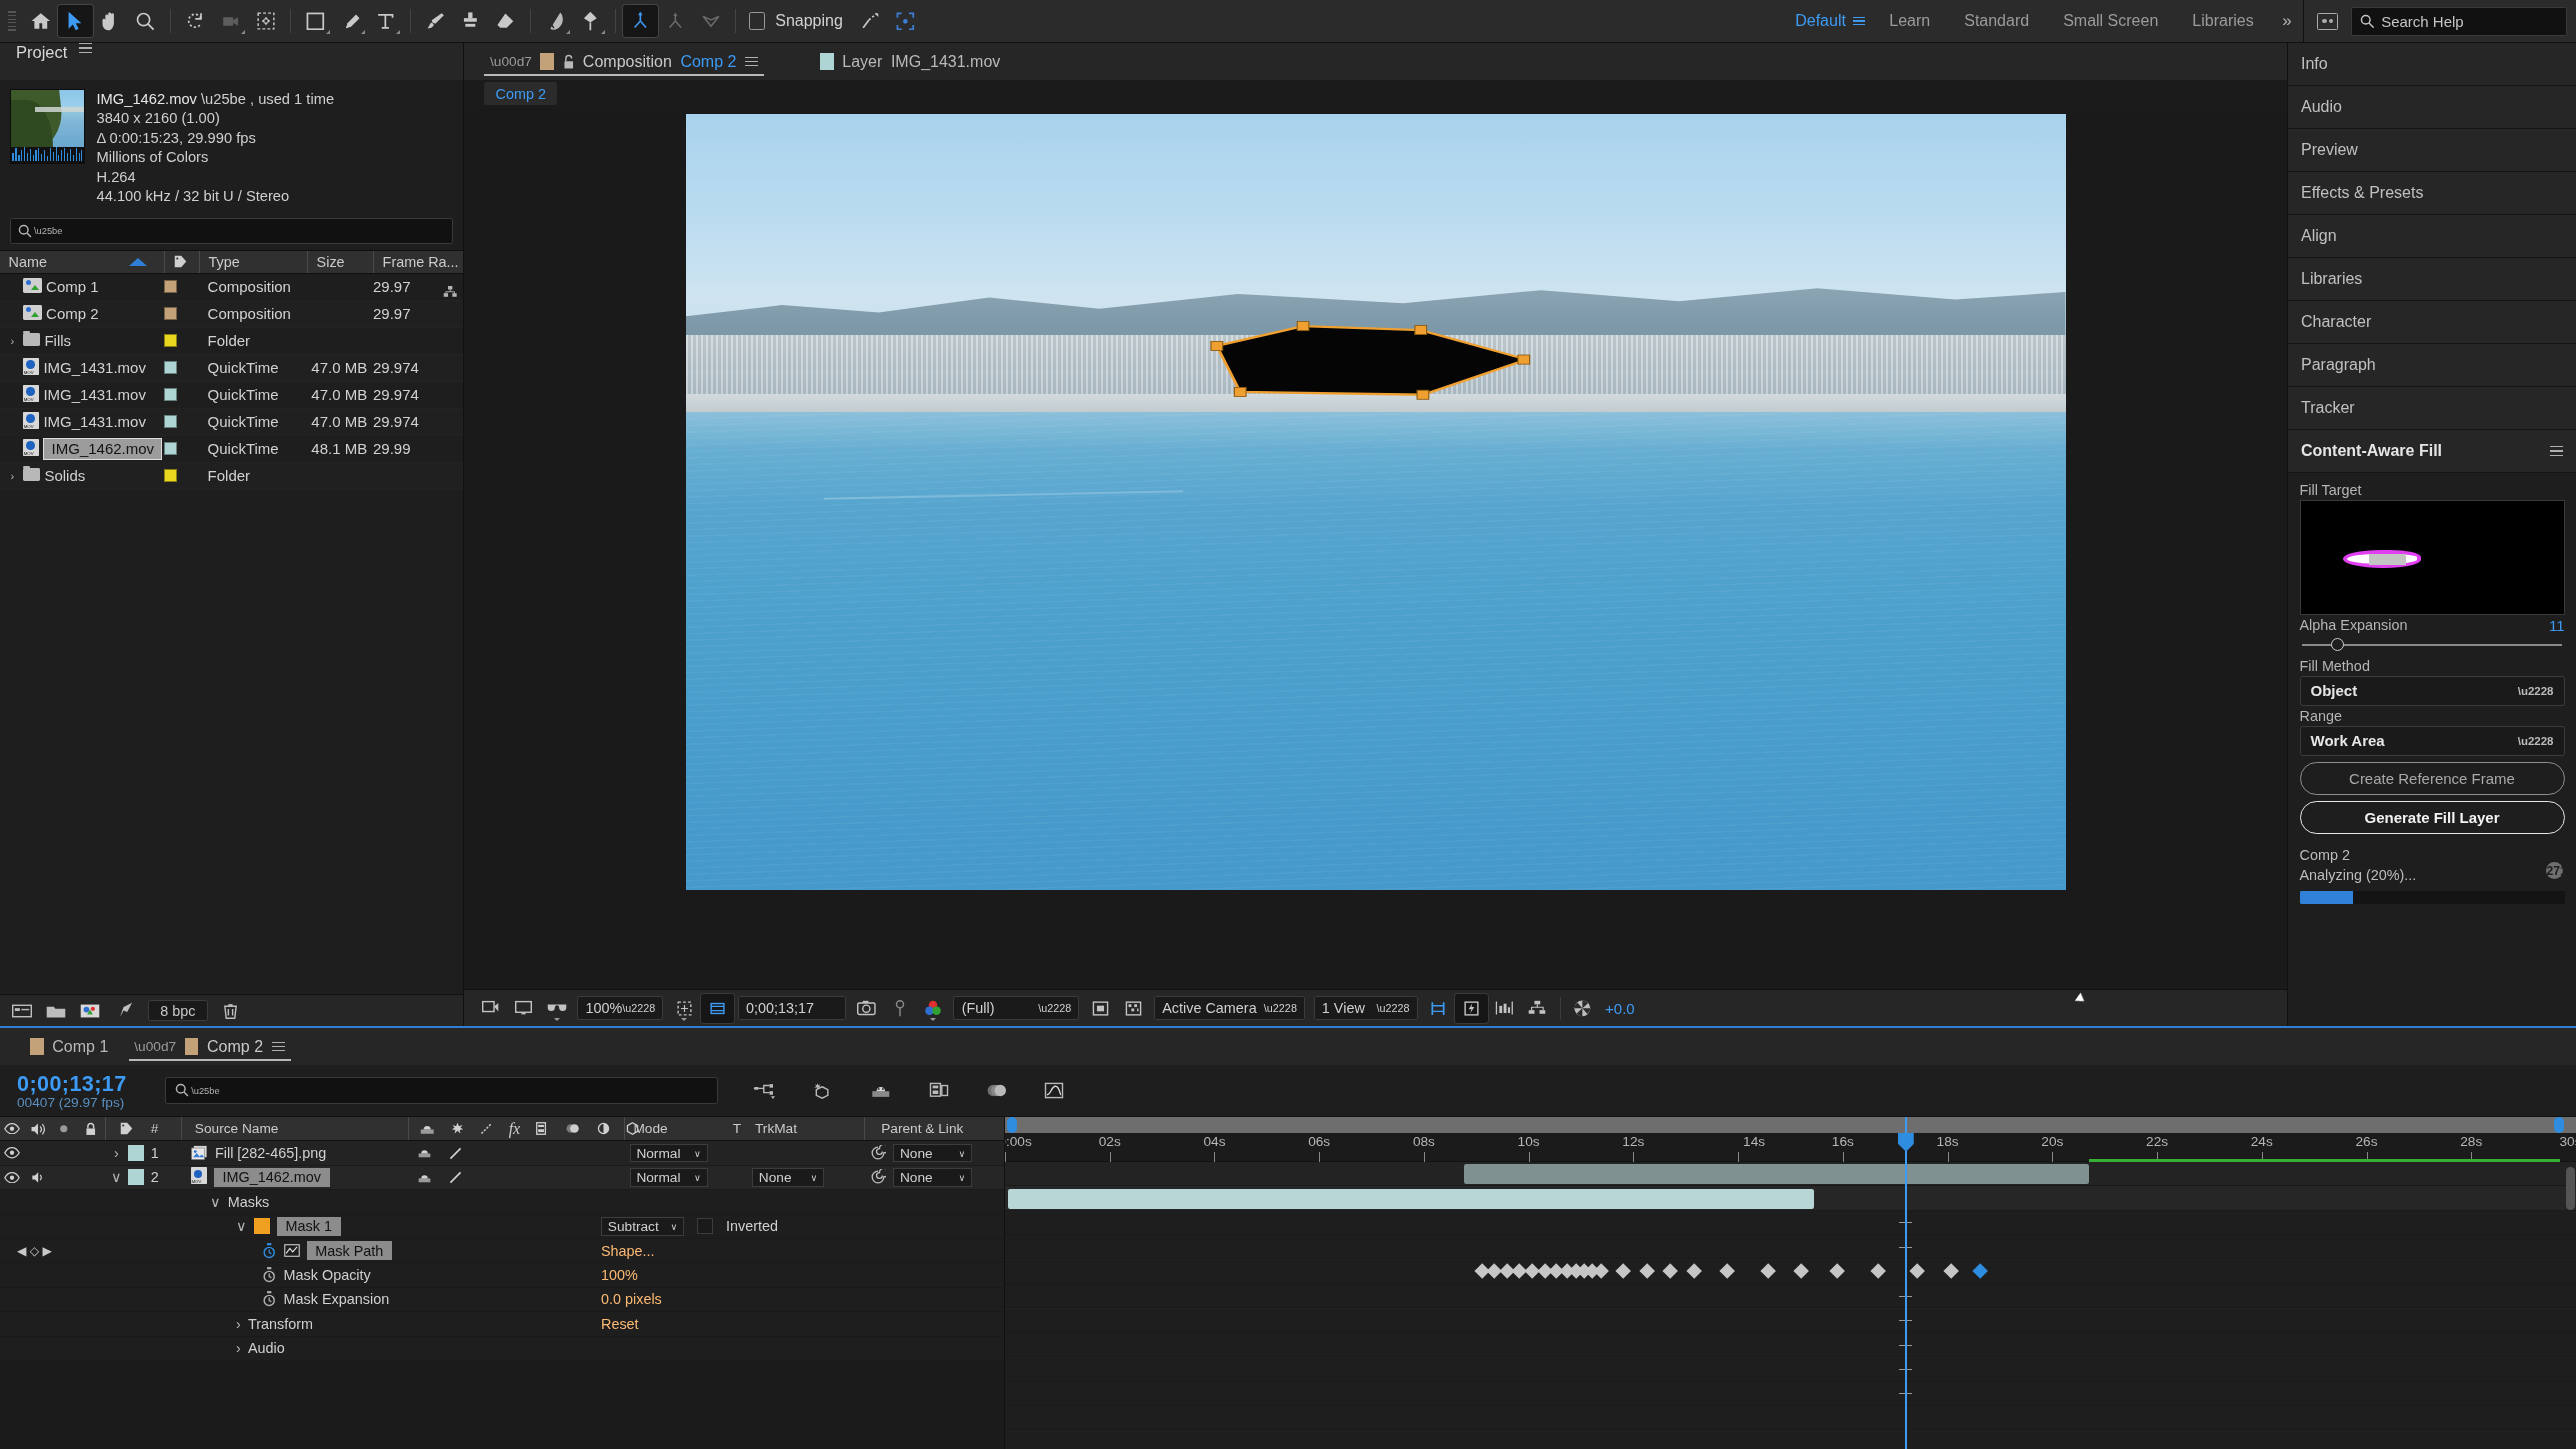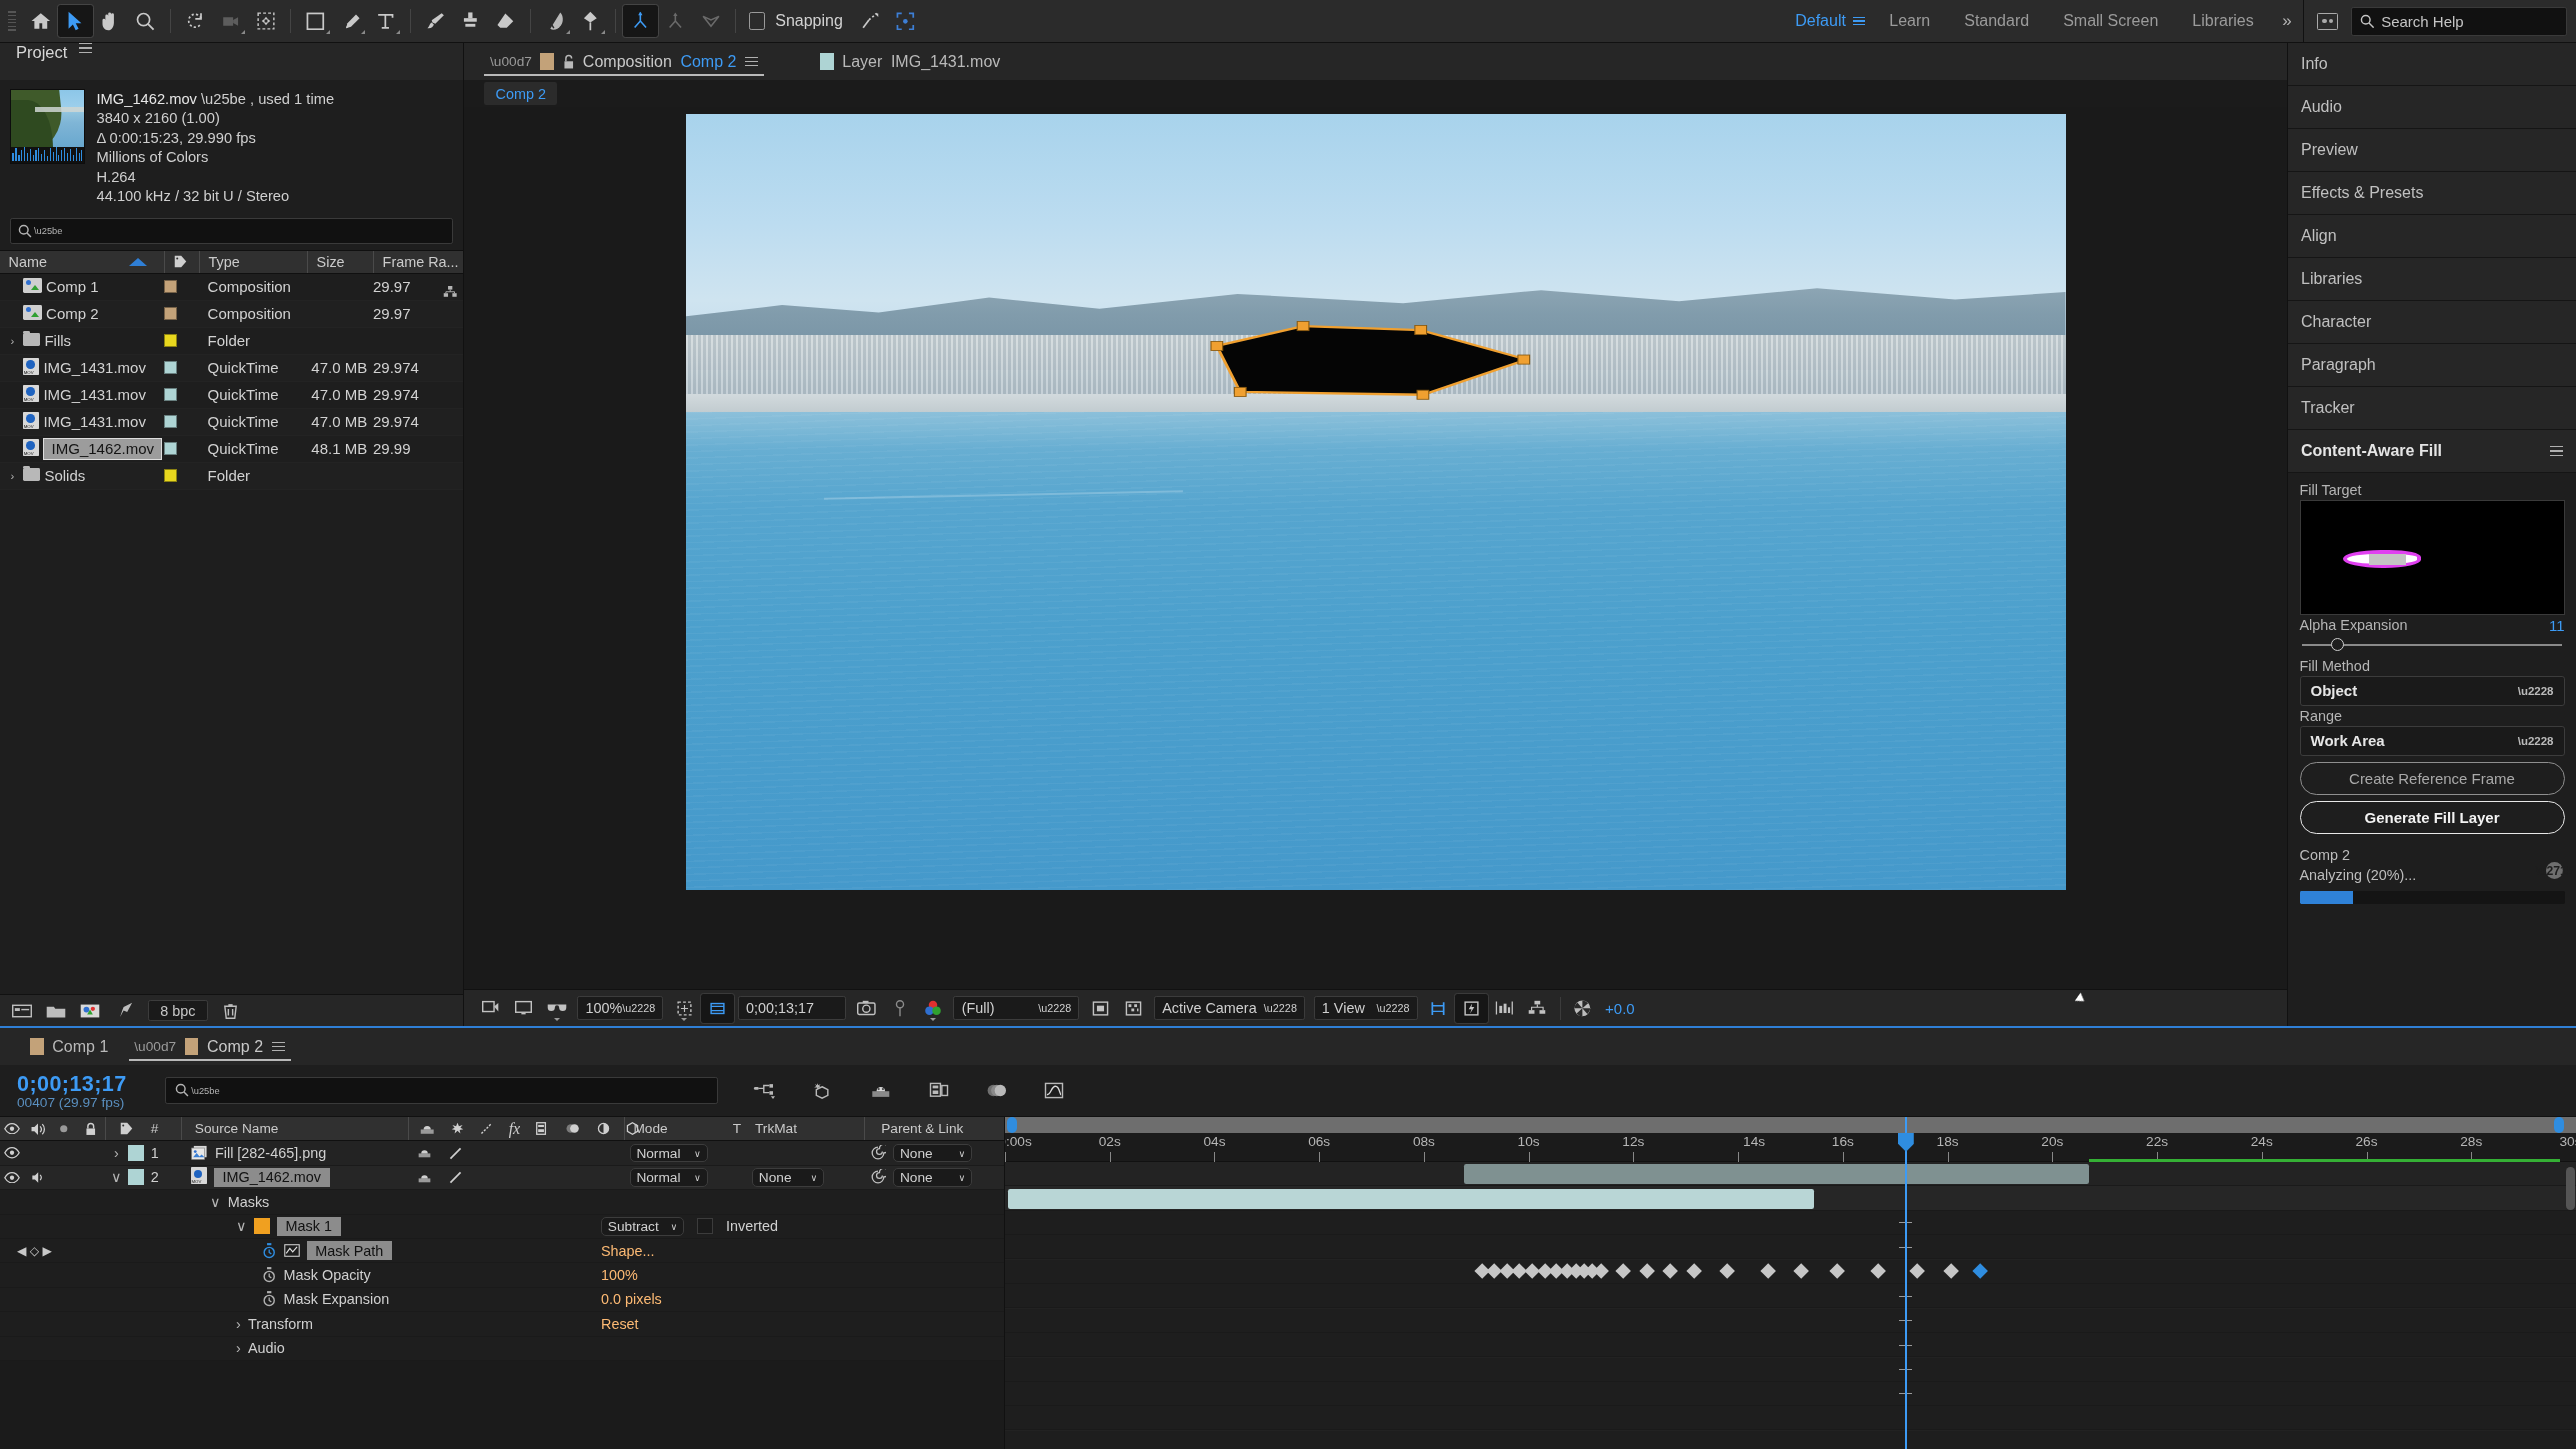--- a/index.html
+++ b/index.html
@@ -151,21 +151,21 @@
   .tlc-head { height:24.4px; background:#303030; display:flex; align-items:center; font-size:13.7px; color:#cbcbcb; border-bottom:0.7px solid #101010; }
   .tlc-head .seg { display:flex; align-items:center; height:100%; }
   .tl-row { height:24.4px; display:flex; align-items:center; font-size:14.4px; color:#d0d0d0; border-bottom:0.7px solid #1a1a1a; background:#232323; }
   .tl-row.alt { background:#262626; }
   .tl-row.prop { background:#1e1e1e; }
   .eye { width:24.4px; display:flex; align-items:center; justify-content:center; }
   .cell { display:flex; align-items:center; height:100%; }
   .sw { width:16px; height:16px; display:inline-block; }
   .nm-box { background:#9c9c9c; color:#141414; padding:1.4px 7.2px; border:0.7px solid #ddd; }
   .nm-sel { background:#8c8c8c; color:#111; padding:1.4px 8.6px; }
-  .mode-sel { width:78px; height:18.7px; background:#1a1a1a; border:0.7px solid #3c3c3c; border-radius:5px; display:flex; align-items:center; justify-content:space-between; padding:0 5.8px; font-size:13.7px; }
+  .mode-sel { width:78px; height:18.7px; background:#1a1a1a; border:0.7px solid #3c3c3c; border-radius:0; display:flex; align-items:center; justify-content:space-between; padding:0 5.8px; font-size:13.7px; }
   .val { color:#fdba74; }
   .tl-right { flex:1 1 auto; position:relative; background:#222; overflow:hidden; }
   .wa-bar { position:absolute; left:0; right:0; top:0; height:16px; background:#6e6e6e; }
   .wa-cap { position:absolute; top:0; width:10px; height:16px; background:#2f8de0; border-radius:5px; }
   .ruler { position:absolute; left:0; right:0; top:16px; height:29px; background:#1b1b1b; border-bottom:0.7px solid #111; }
   .ruler .tick { position:absolute; top:18.7px; width:0.7px; height:10px; background:#888; }
   .ruler .lbl { position:absolute; top:1.4px; transform:translateX(-50%); font-size:13.7px; color:#b6b6b6; white-space:nowrap; }
   .tracks { position:absolute; left:0; right:0; top:45px; bottom:0; }
   .trow { position:absolute; left:0; right:0; height:24.4px; border-bottom:0.7px solid #1a1a1a; background:#232323; }
   .trow.alt { background:#262626; }

